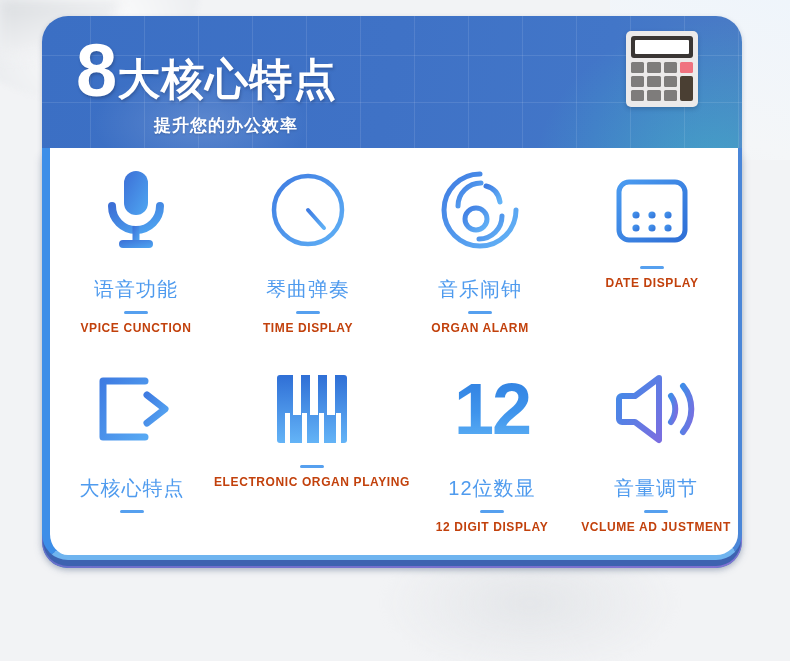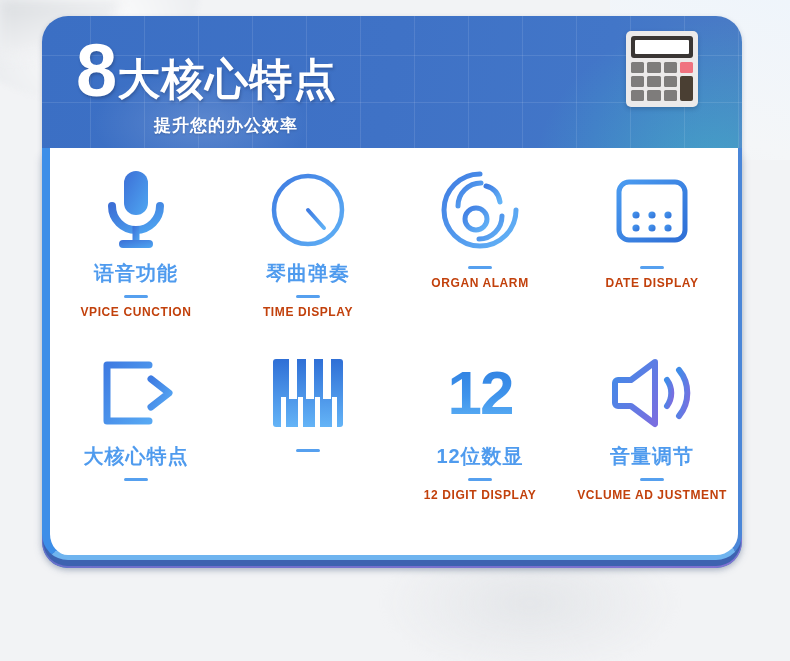--- a/index.html
+++ b/index.html
@@ -203,41 +203,41 @@
     justify-content: flex-start;
   }
   .cell .icon-box {
     height: 96px;
     display: flex;
     align-items: center;
     justify-content: center;
   }
   .label-cn {
     font-size: 20px;
-    font-weight: 700;
+    font-weight: 400;
     color: #4f9bee;
     letter-spacing: 1px;
-    margin-top: 2px;
+    margin-top: 18px;
   }
   .dash {
     width: 24px;
     height: 3px;
     background: #56a0ef;
     border-radius: 2px;
     margin: 8px 0 7px;
   }
   .label-en {
     font-size: 12px;
     font-weight: 700;
     color: #c2410c;
     letter-spacing: 0.6px;
     white-space: nowrap;
   }
   .big-num {
-    font-size: 62px;
+    font-size: 72px;
     font-weight: 700;
     letter-spacing: -2px;
     line-height: 1;
     background: linear-gradient(180deg, #2f7fe0 0%, #3f94ec 55%, #5fb2f5 100%);
     -webkit-background-clip: text;
     background-clip: text;
     color: transparent;
   }
   svg { display: block; }
 </style>
@@ -339,20 +339,21 @@
               </linearGradient>
             </defs>
             <path d="M44 8 a36 36 0 1 0 36 36" fill="none" stroke="url(#gMus)" stroke-width="5" stroke-linecap="round"></path>
             <path d="M22 40 a23 23 0 0 1 23 -23" fill="none" stroke="url(#gMus)" stroke-width="5" stroke-linecap="round"></path>
             <path d="M66 50 a23 23 0 0 1 -23 23" fill="none" stroke="url(#gMus)" stroke-width="5" stroke-linecap="round"></path>
             <circle cx="40" cy="53" r="11" fill="none" stroke="url(#gMus)" stroke-width="5"></circle>
             <line x1="50" y1="50" x2="50" y2="20" stroke="url(#gMus)" stroke-width="5" stroke-linecap="round"></line>
             <path d="M50 20 q12 3 14 16" fill="none" stroke="url(#gMus)" stroke-width="5" stroke-linecap="round"></path>
           </svg>
         </div>
+        <div class="label-cn">音乐闹钟</div>
         <div class="dash"></div>
         <div class="label-en">ORGAN ALARM</div>
       </div>
 
       <div class="cell">
         <div class="icon-box">
           <svg width="86" height="84" viewBox="0 0 86 84">
             <defs>
               <linearGradient id="gCal" x1="0" y1="0" x2="1" y2="1">
                 <stop offset="0%" stop-color="#4a9bf0"></stop>
@@ -410,20 +411,21 @@
             <rect x="22" y="4" width="8" height="42" fill="#ffffff"></rect>
             <rect x="39" y="4" width="8" height="42" fill="#ffffff"></rect>
             <rect x="56" y="4" width="8" height="42" fill="#ffffff"></rect>
             <rect x="14" y="44" width="5" height="32" fill="#ffffff"></rect>
             <rect x="31" y="44" width="5" height="32" fill="#ffffff"></rect>
             <rect x="48" y="44" width="5" height="32" fill="#ffffff"></rect>
             <rect x="65" y="44" width="5" height="32" fill="#ffffff"></rect>
           </svg>
         </div>
         <div class="dash"></div>
+        <div class="label-en">ELECTRONIC ORGAN PLAYING</div>
       </div>
 
       <div class="cell">
         <div class="icon-box">
           <span class="big-num">12</span>
         </div>
         <div class="label-cn">12位数显</div>
         <div class="dash"></div>
         <div class="label-en">12 DIGIT DISPLAY</div>
       </div>

